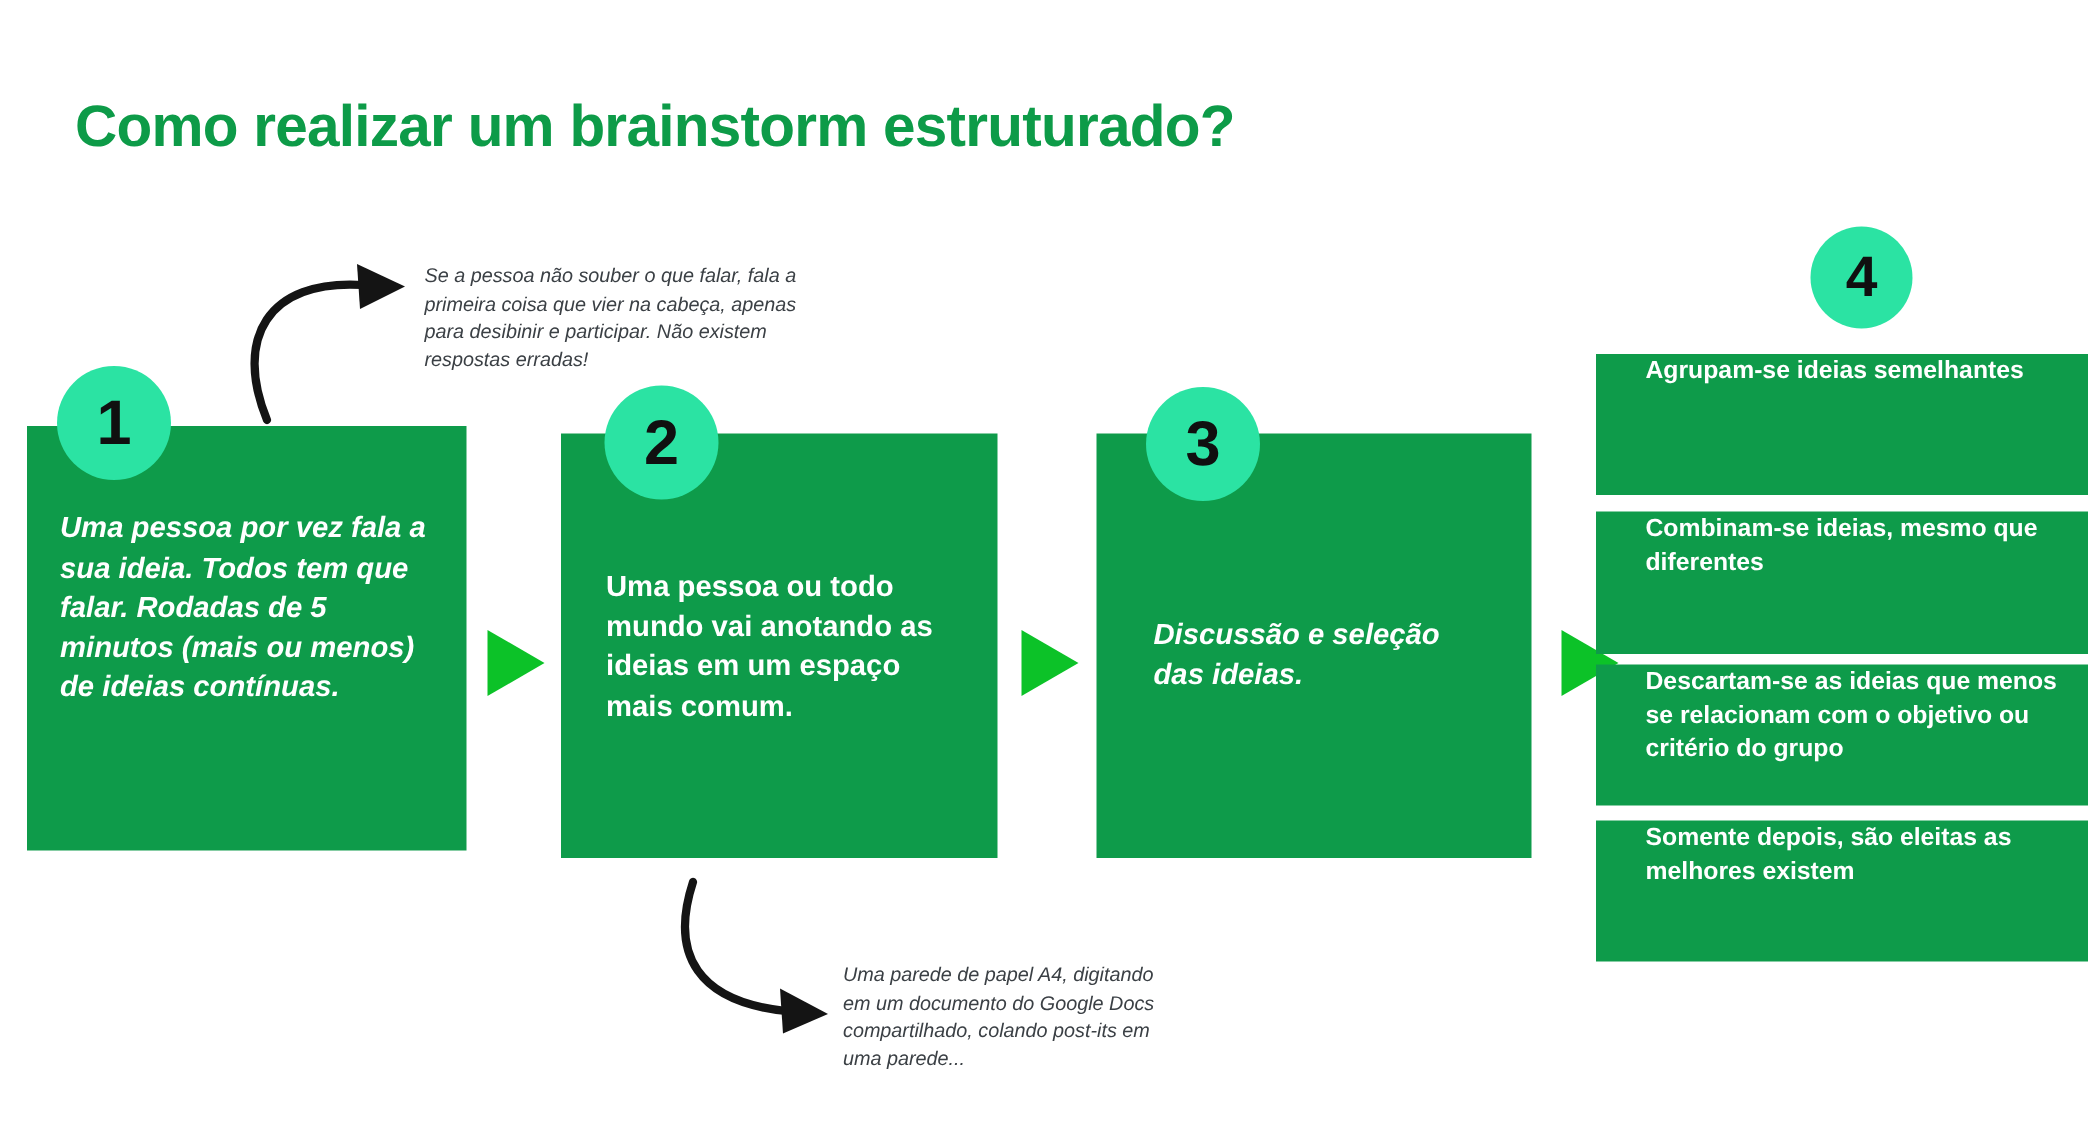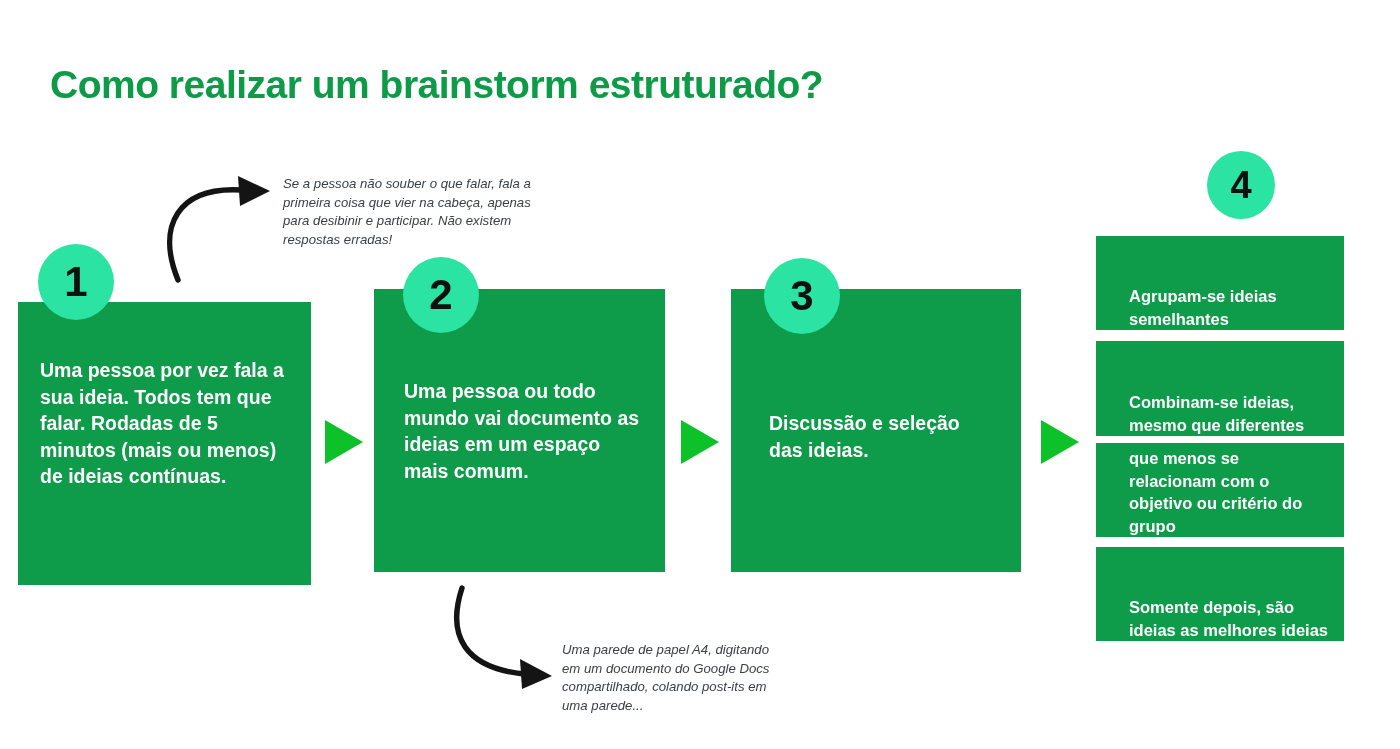--- a/index.html
+++ b/index.html
@@ -17,23 +17,23 @@
     font-size:13.2px;line-height:18.5px;
   }
   .note-top{left:283px;top:175px;width:254px;}
   .note-bottom{left:562px;top:641px;width:218px;}
 
   .box{
     position:absolute;background:#0e9b4a;color:#ffffff;
     box-sizing:border-box;
   }
   .box p{margin:0;font-weight:700;font-size:19.5px;line-height:26.5px;}
-  .box1{left:18px;top:302px;width:293px;height:283px;padding:55px 18px 0 22px;}
+  .box1{left:18px;top:284px;width:293px;height:283px;padding:55px 18px 0 22px;font-style:italic;}
   .box2{left:374px;top:289px;width:291px;height:283px;padding:89px 22px 0 30px;}
-  .box3{left:731px;top:289px;width:290px;height:283px;padding:121px 24px 0 38px;}
+  .box3{left:731px;top:289px;width:290px;height:283px;padding:121px 24px 0 38px;font-style:italic;}
 
   .circle{
     position:absolute;border-radius:50%;background:#2be3a3;
     display:flex;align-items:center;justify-content:center;
     color:#101010;font-weight:700;z-index:3;
   }
   .c1{left:38px;top:244px;width:76px;height:76px;font-size:42px;}
   .c2{left:403px;top:257px;width:76px;height:76px;font-size:42px;}
   .c3{left:764px;top:258px;width:76px;height:76px;font-size:42px;}
   .c4{left:1207px;top:151px;width:68px;height:68px;font-size:38px;}
@@ -42,22 +42,22 @@
     position:absolute;width:0;height:0;
     border-top:22px solid transparent;
     border-bottom:22px solid transparent;
     border-left:38px solid #0cc228;
   }
   .tri1{left:325px;top:420px;}
   .tri2{left:681px;top:420px;}
   .tri3{left:1041px;top:420px;}
 
   .rbox{
-    position:absolute;left:1096px;width:248px;background:#0e9b4a;color:#ffffff;
-    box-sizing:border-box;display:flex;align-items:flex-end;
+    position:absolute;left:1064px;width:328px;background:#0e9b4a;color:#ffffff;
+    box-sizing:border-box;display:flex;align-items:flex-start;
     padding-left:33px;padding-right:14px;
   }
   .rbox p{margin:0;font-weight:700;font-size:16.5px;line-height:22.5px;}
   .r1{top:236px;height:94px;}
   .r2{top:341px;height:95px;}
   .r3{top:443px;height:94px;}
   .r4{top:547px;height:94px;}
 
   .arrow{position:absolute;z-index:2;}
   .arrow-top{left:150px;top:168px;width:130px;height:120px;}
@@ -78,21 +78,21 @@
 
   <div class="circle c1">1</div>
   <div class="box box1">
     <p>Uma pessoa por vez fala a sua ideia. Todos tem que falar. Rodadas de 5 minutos (mais ou menos) de ideias contínuas.</p>
   </div>
 
   <div class="tri tri1"></div>
 
   <div class="circle c2">2</div>
   <div class="box box2">
-    <p>Uma pessoa ou todo mundo vai documento as ideias em um espaço mais comum.</p>
+    <p>Uma pessoa ou todo mundo vai anotando as ideias em um espaço mais comum.</p>
   </div>
 
   <div class="tri tri2"></div>
 
   <div class="circle c3">3</div>
   <div class="box box3">
     <p>Discussão e seleção das ideias.</p>
   </div>
 
   <div class="tri tri3"></div>
@@ -101,21 +101,21 @@
   <div class="rbox r1">
     <p>Agrupam-se ideias semelhantes</p>
   </div>
   <div class="rbox r3">
     <p>Descartam-se as ideias que menos se relacionam com o objetivo ou critério do grupo</p>
   </div>
   <div class="rbox r2">
     <p>Combinam-se ideias, mesmo que diferentes</p>
   </div>
   <div class="rbox r4">
-    <p>Somente depois, são ideias as melhores ideias</p>
+    <p>Somente depois, são eleitas as melhores existem</p>
   </div>
 
   <svg class="arrow arrow-bottom" viewBox="0 0 120 110" aria-hidden="true">
     <path d="M 22 6 C 6 55, 26 86, 84 92" fill="none" stroke="#141414" stroke-width="5.5" stroke-linecap="round"></path>
     <polygon points="80,77 112,94 82,107" fill="#141414"></polygon>
   </svg>
   <div class="note note-bottom">Uma parede de papel A4, digitando em um documento do Google Docs compartilhado, colando post-its em uma parede...</div>
 
 </div>
 

